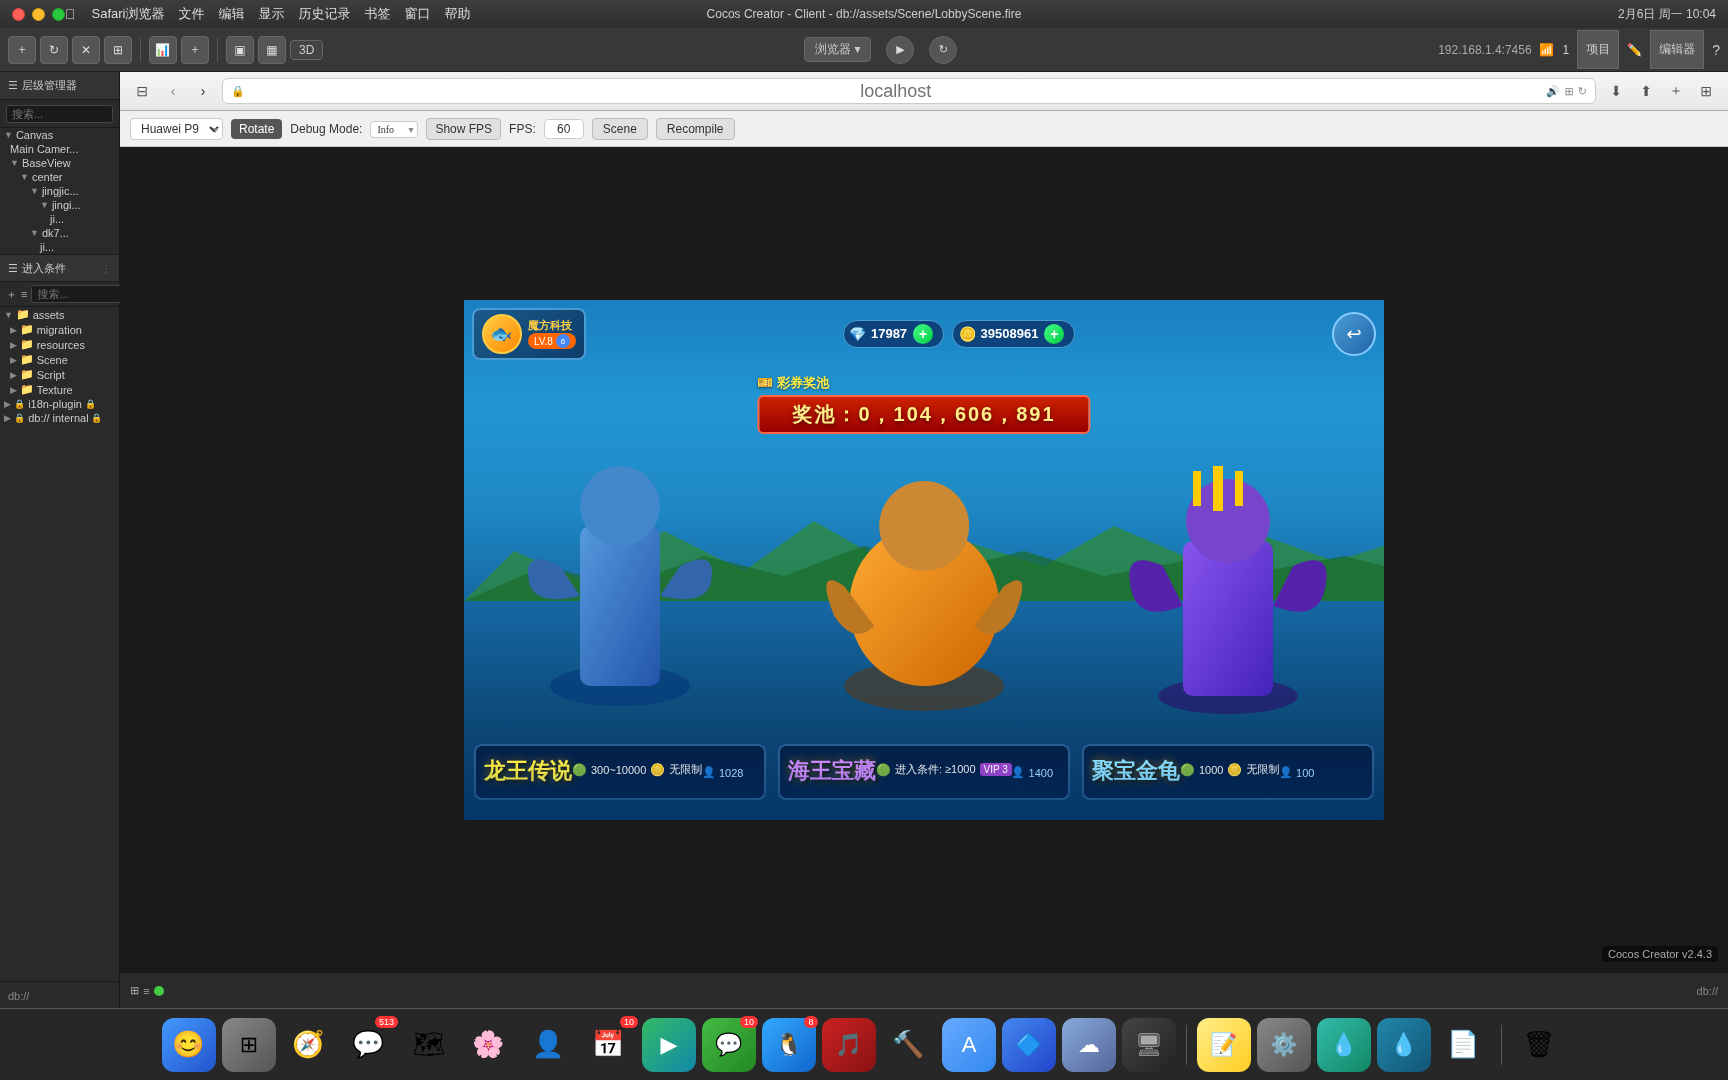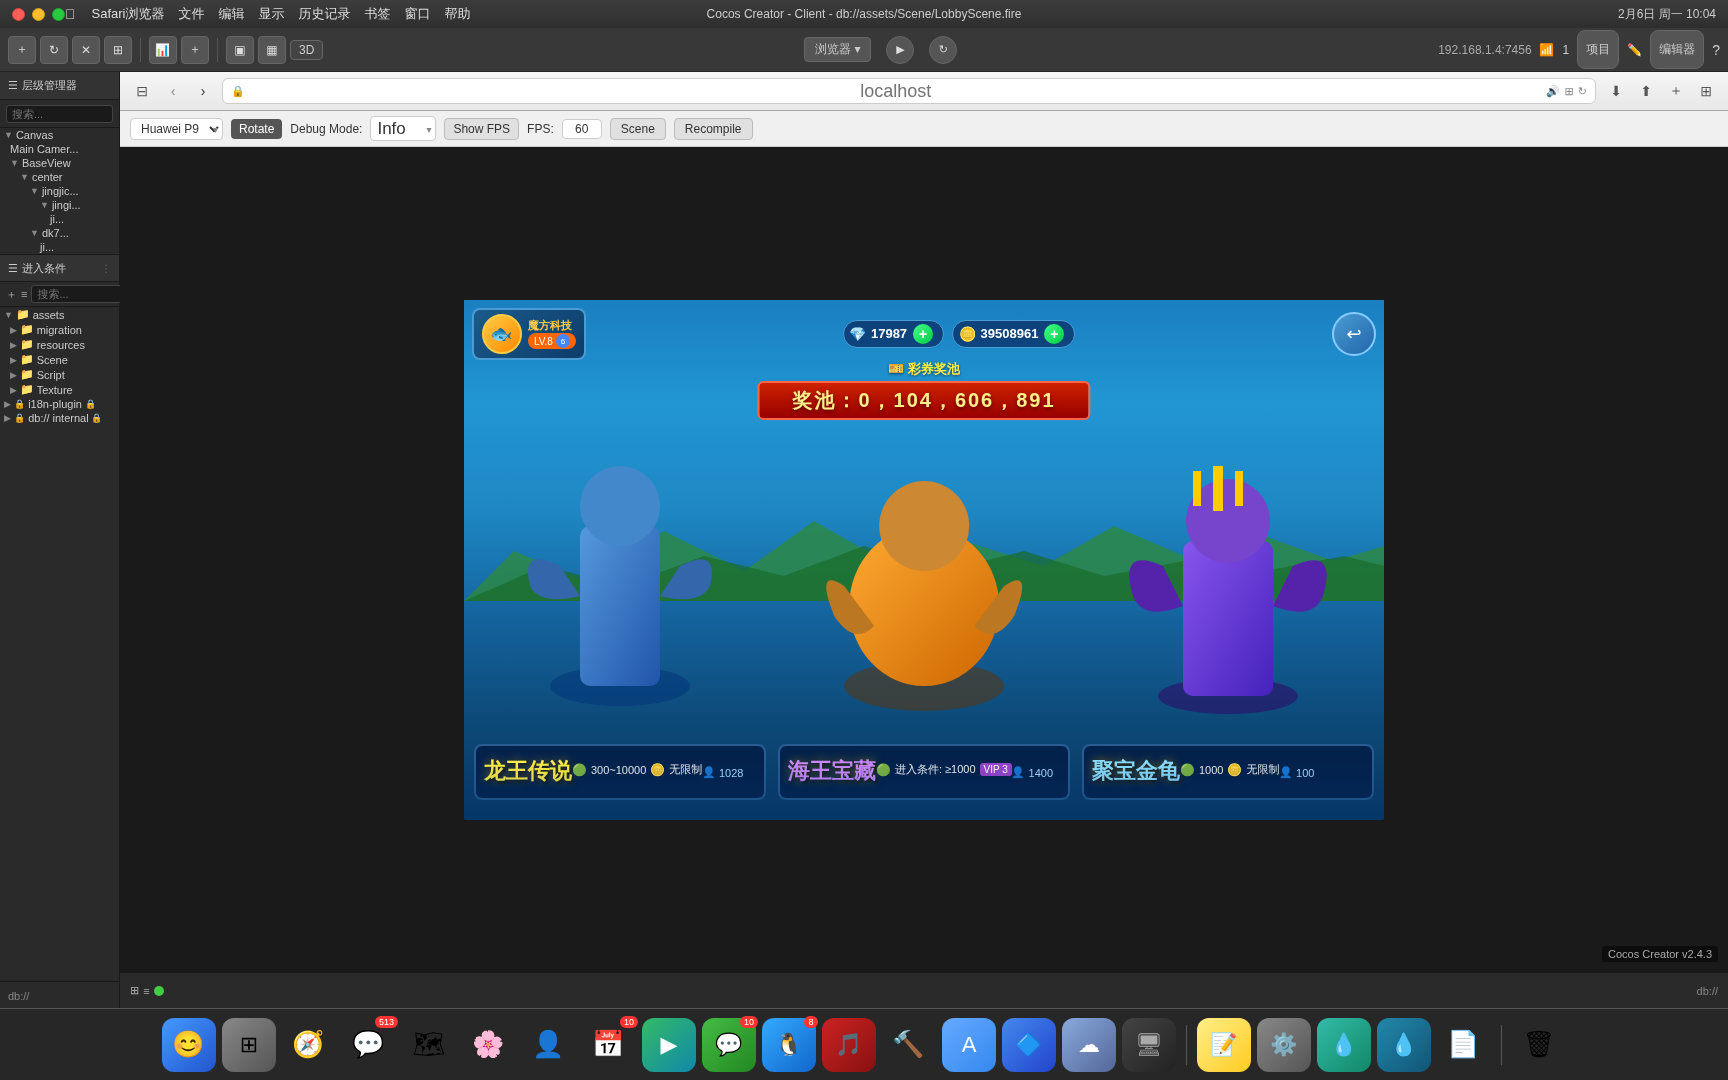--- a/index.html
+++ b/index.html
@@ -132,21 +132,21 @@
       color: #ccc;
       font-size: 12px;
     }
     .toolbar-ip {
       color: #aaa;
       font-size: 12px;
     }
     .toolbar-tag {
       background: #555;
       border: 1px solid #666;
-      border-radius: 8px;
+      border-radius: 0;
       color: #ccc;
       font-size: 12px;
       padding: 10px 8px;
     }
 
     
     .left-sidebar {
       width: 120px;
       background: #2a2a2a;
       border-right: 1px solid #1a1a1a;
@@ -311,24 +311,25 @@
       cursor: pointer;
     }
     .debug-label {
       font-size: 12px;
       color: #333;
     }
     .debug-select {
       background: white;
       border: 1px solid #ccc;
       border-radius: 4px;
-      font-size: 17px;
+      font-size: 10px;
       padding: 2px 20px 2px 6px;
       color: #333;
       cursor: pointer;
+      font-family: Liberation Serif, serif;
     }
     .show-fps-btn {
       background: #e0e0e0;
       border: 1px solid #bbb;
       border-radius: 4px;
       font-size: 12px;
       padding: 3px 8px;
       cursor: pointer;
       color: #333;
     }
@@ -485,24 +486,24 @@
       border-radius: 50%;
       display: flex; align-items: center; justify-content: center;
       color: white;
       font-size: 18px;
       border: 2px solid #88ccff;
     }
 
     
     .jackpot-banner {
       position: absolute;
-      top: 60px;
+      top: 74px;
       left: 50%;
       transform: translateX(-50%);
-      text-align: center;
+      text-align: left;
     }
     .jackpot-title {
       color: #ffee44;
       font-size: 13px;
       font-weight: bold;
       text-shadow: 0 1px 3px rgba(0,0,0,0.5);
       margin-bottom: 3px;
     }
     .jackpot-value {
       background: linear-gradient(to bottom, #cc2200, #990000);

